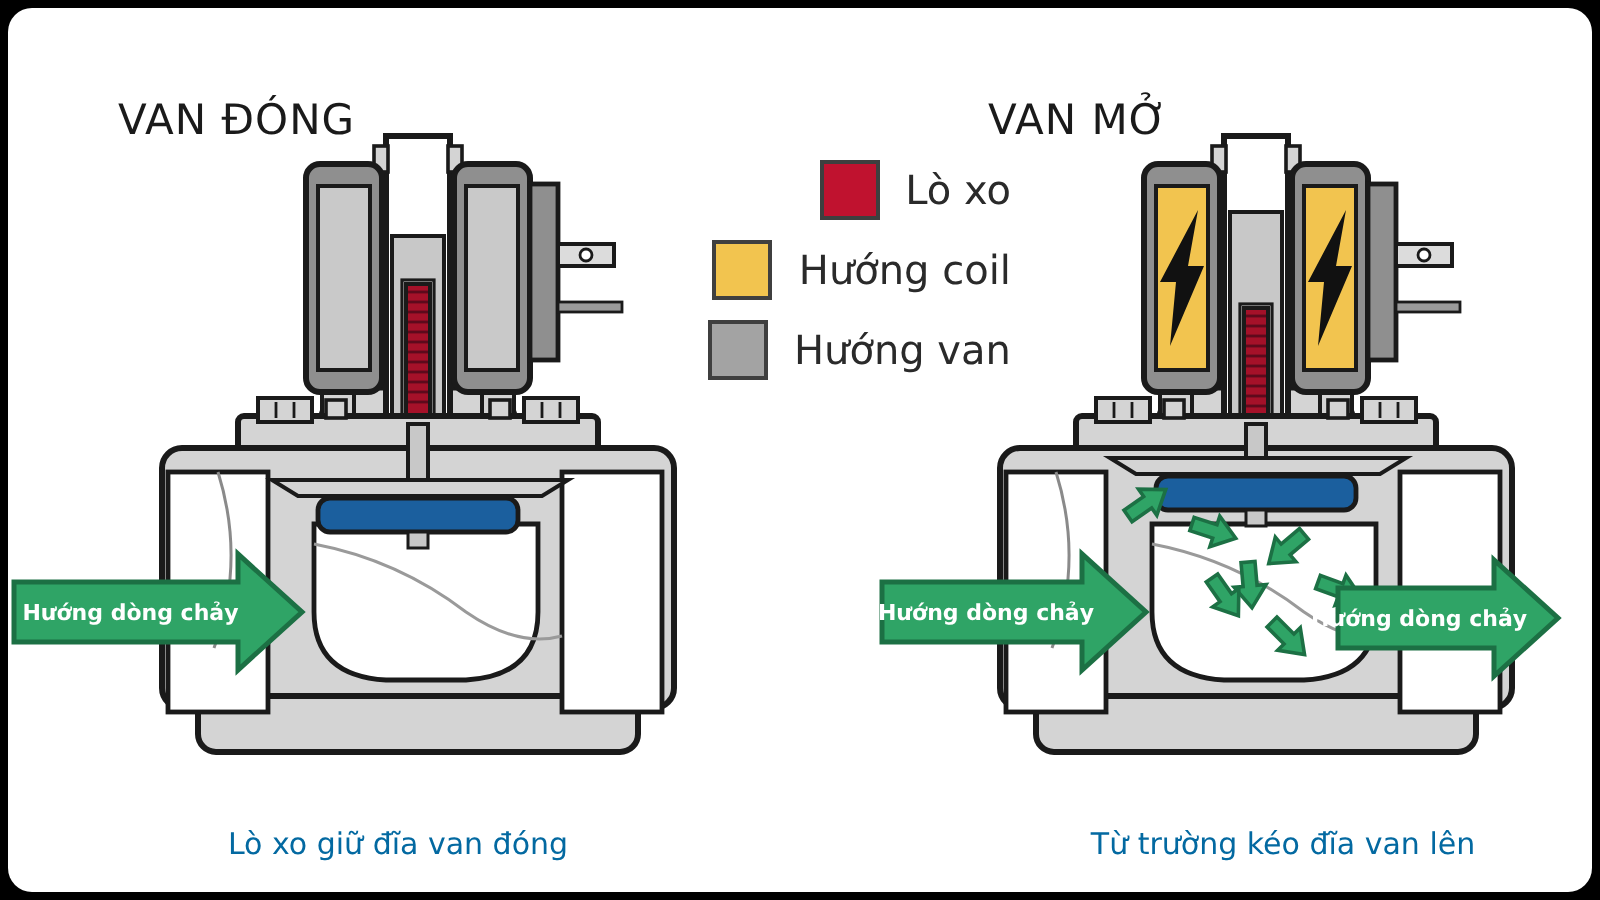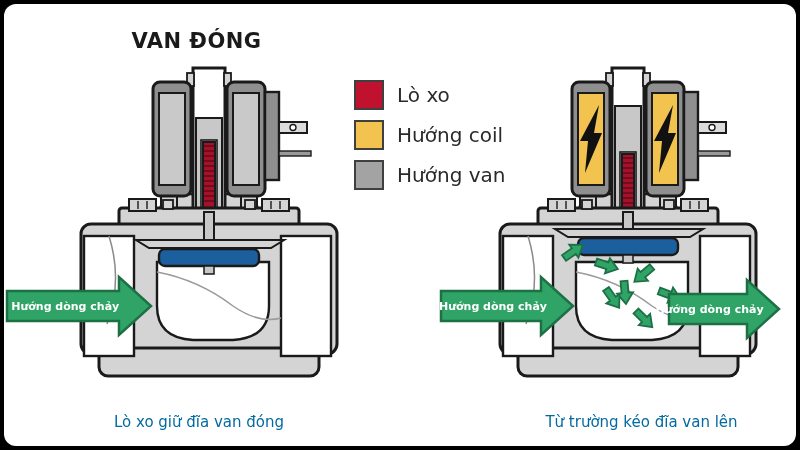--- a/index.html
+++ b/index.html
@@ -5,52 +5,53 @@
   html,body{margin:0;padding:0;}
   body{
     width:800px;height:450px;background:#000;position:relative;overflow:hidden;
     font-family:"DejaVu Sans","Liberation Sans",sans-serif;
   }
   .panel{
     position:absolute;left:4px;top:4px;right:4px;bottom:4px;
     background:#fff;border-radius:12px;
   }
   .title{
-    position:absolute;top:24px;height:26px;line-height:26px;
-    text-align:center;font-size:21px;font-weight:bold;color:#1a1a1a;
+    position:absolute;top:43px;height:26px;line-height:26px;
+    text-align:left;font-size:21px;font-weight:normal;color:#1a1a1a;
     letter-spacing:.5px;
   }
   #title-left{left:55px;width:275px;}
   #title-right{left:490px;width:280px;}
   .caption{
     position:absolute;top:406px;height:24px;line-height:24px;
     text-align:center;font-size:15px;color:#0369a1;
   }
   #caption-left{left:15px;width:360px;}
   #caption-right{left:465px;width:345px;}
   .legend{
     position:absolute;left:350px;top:76px;display:flex;flex-direction:column;gap:10px;
   }
-  .legend-row{display:flex;align-items:center;}
+  .legend-row{display:flex;align-items:center;justify-content:flex-end;}
   .swatch{
     width:30px;height:30px;border:2px solid #3f3f3f;box-sizing:border-box;
     flex:0 0 auto;
   }
   .legend-label{margin-left:13px;font-size:20px;color:#2a2a2a;}
   .valve{position:absolute;top:62px;height:330px;}
   #valve-left{left:0;width:420px;}
   #valve-right{left:430px;width:370px;}
   svg text{font-family:"DejaVu Sans","Liberation Sans",sans-serif;}
 </style>
 </head>
 <body>
 
 <div class="panel">
 
   <div class="title" id="title-left">VAN ĐÓNG</div>
+  <div class="title" id="title-right">VAN MỞ</div>
 
   <div class="legend">
     <div class="legend-row">
       <span class="swatch" style="background: rgb(192, 18, 47);"></span>
       <span class="legend-label">Lò xo</span>
     </div>
     <div class="legend-row">
       <span class="swatch" style="background: rgb(242, 196, 79);"></span>
       <span class="legend-label">Hướng coil</span>
     </div>

